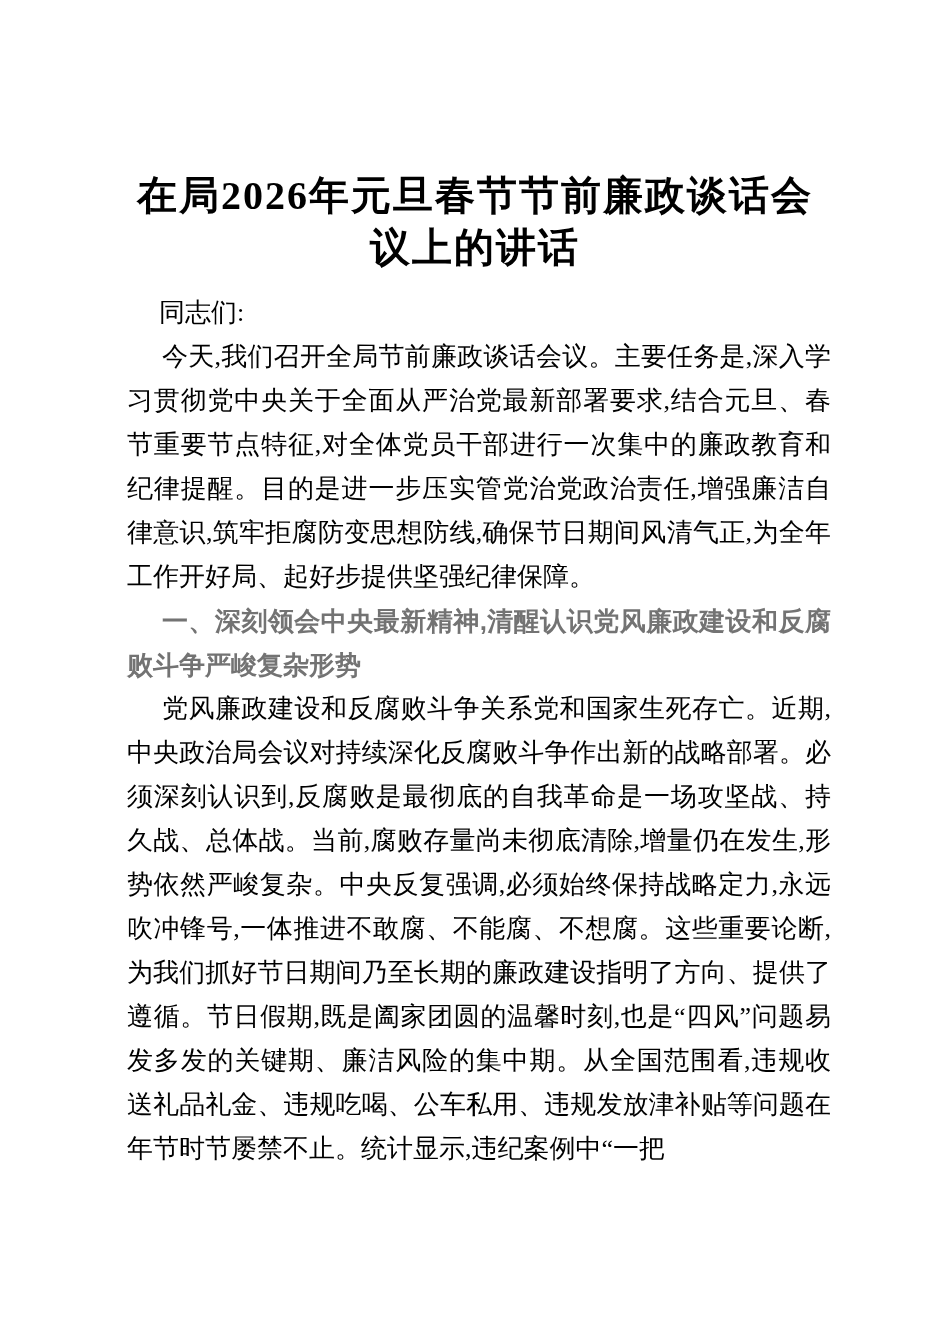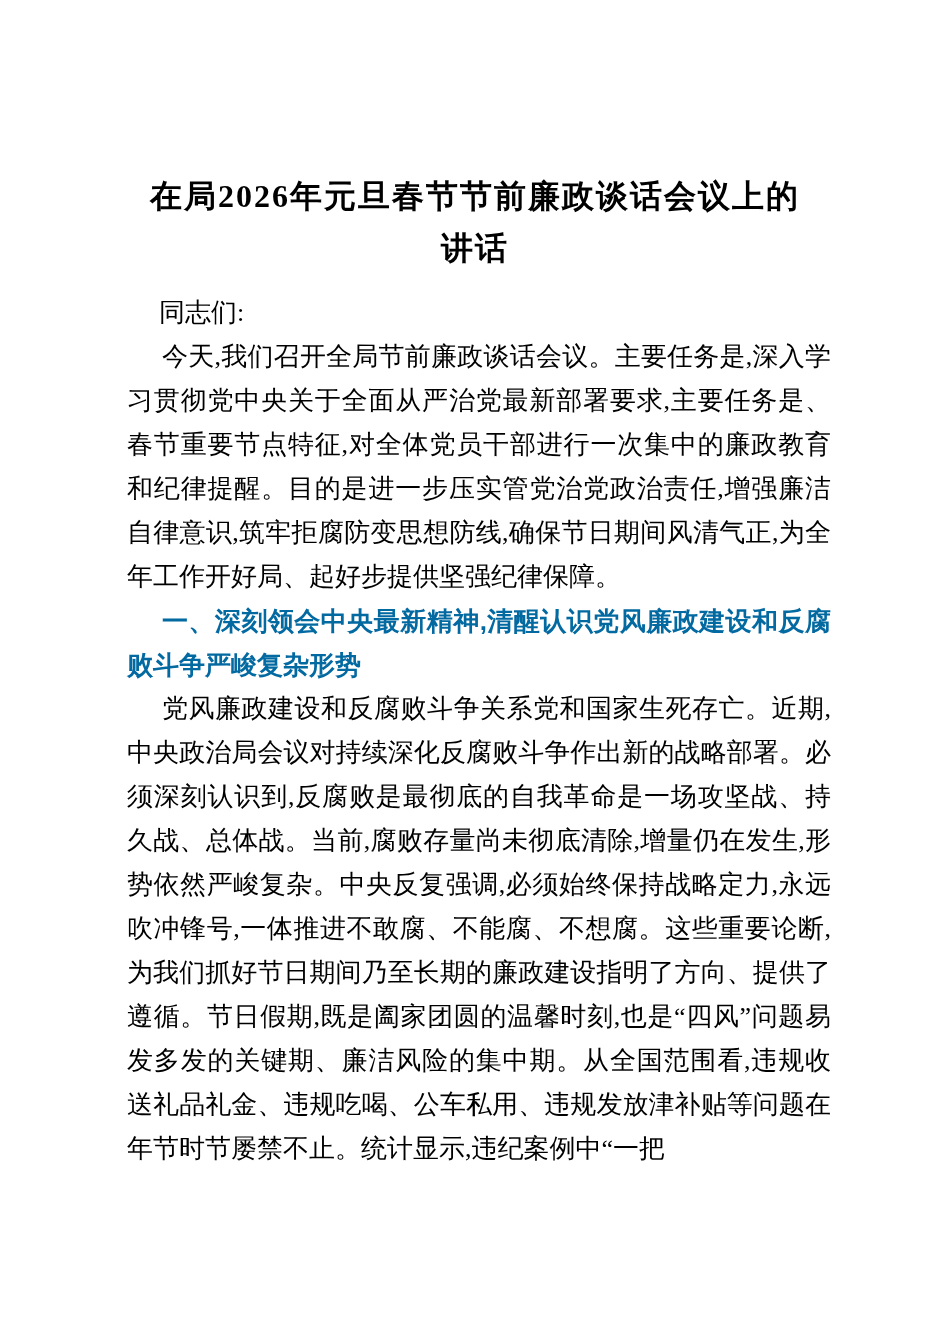--- a/index.html
+++ b/index.html
@@ -16,21 +16,21 @@
     background: #ffffff;
     overflow: hidden;
     color: #000000;
   }
 
   
   .doc-title {
     width: 680px;
     margin: 170px auto 0 auto;
     font-family: "Liberation Serif", "DejaVu Serif", serif;
-    font-size: 32px;
+    font-size: 40px;
     font-weight: bold;
     line-height: 52px;
     letter-spacing: 2px;
     text-align: center;
     color: #000000;
   }
 
   .doc-body {
     width: 704px;
     margin: 17px 0 0 127px;
@@ -52,35 +52,35 @@
     font-weight: normal;
   }
 
   .section-heading {
     text-indent: 35px;
     font-family: "Liberation Sans", "DejaVu Sans", sans-serif;
     font-size: 26px;
     line-height: 44px;
     font-weight: bold;
     text-align: justify;
-    color: #0369a1;
+    color: #737373;
   }
 </style>
 </head>
 <body>
 
 <div class="page">
 
   <h1 class="doc-title">在局2026年元旦春节节前廉政谈话会议上的讲话</h1>
 
   <div class="doc-body">
 
     <p class="salutation">同志们:</p>
 
-    <p class="para">今天,我们召开全局节前廉政谈话会议。主要任务是,深入学习贯彻党中央关于全面从严治党最新部署要求,主要任务是、春节重要节点特征,对全体党员干部进行一次集中的廉政教育和纪律提醒。目的是进一步压实管党治党政治责任,增强廉洁自律意识,筑牢拒腐防变思想防线,确保节日期间风清气正,为全年工作开好局、起好步提供坚强纪律保障。</p>
+    <p class="para">今天,我们召开全局节前廉政谈话会议。主要任务是,深入学习贯彻党中央关于全面从严治党最新部署要求,结合元旦、春节重要节点特征,对全体党员干部进行一次集中的廉政教育和纪律提醒。目的是进一步压实管党治党政治责任,增强廉洁自律意识,筑牢拒腐防变思想防线,确保节日期间风清气正,为全年工作开好局、起好步提供坚强纪律保障。</p>
 
     <h2 class="section-heading">一、深刻领会中央最新精神,清醒认识党风廉政建设和反腐败斗争严峻复杂形势</h2>
 
     <p class="para">党风廉政建设和反腐败斗争关系党和国家生死存亡。近期,中央政治局会议对持续深化反腐败斗争作出新的战略部署。必须深刻认识到,反腐败是最彻底的自我革命是一场攻坚战、持久战、总体战。当前,腐败存量尚未彻底清除,增量仍在发生,形势依然严峻复杂。中央反复强调,必须始终保持战略定力,永远吹冲锋号,一体推进不敢腐、不能腐、不想腐。这些重要论断,为我们抓好节日期间乃至长期的廉政建设指明了方向、提供了遵循。节日假期,既是阖家团圆的温馨时刻,也是“四风”问题易发多发的关键期、廉洁风险的集中期。从全国范围看,违规收送礼品礼金、违规吃喝、公车私用、违规发放津补贴等问题在年节时节屡禁不止。统计显示,违纪案例中“一把</p>
 
   </div>
 
 </div>
 
 </body></html>

